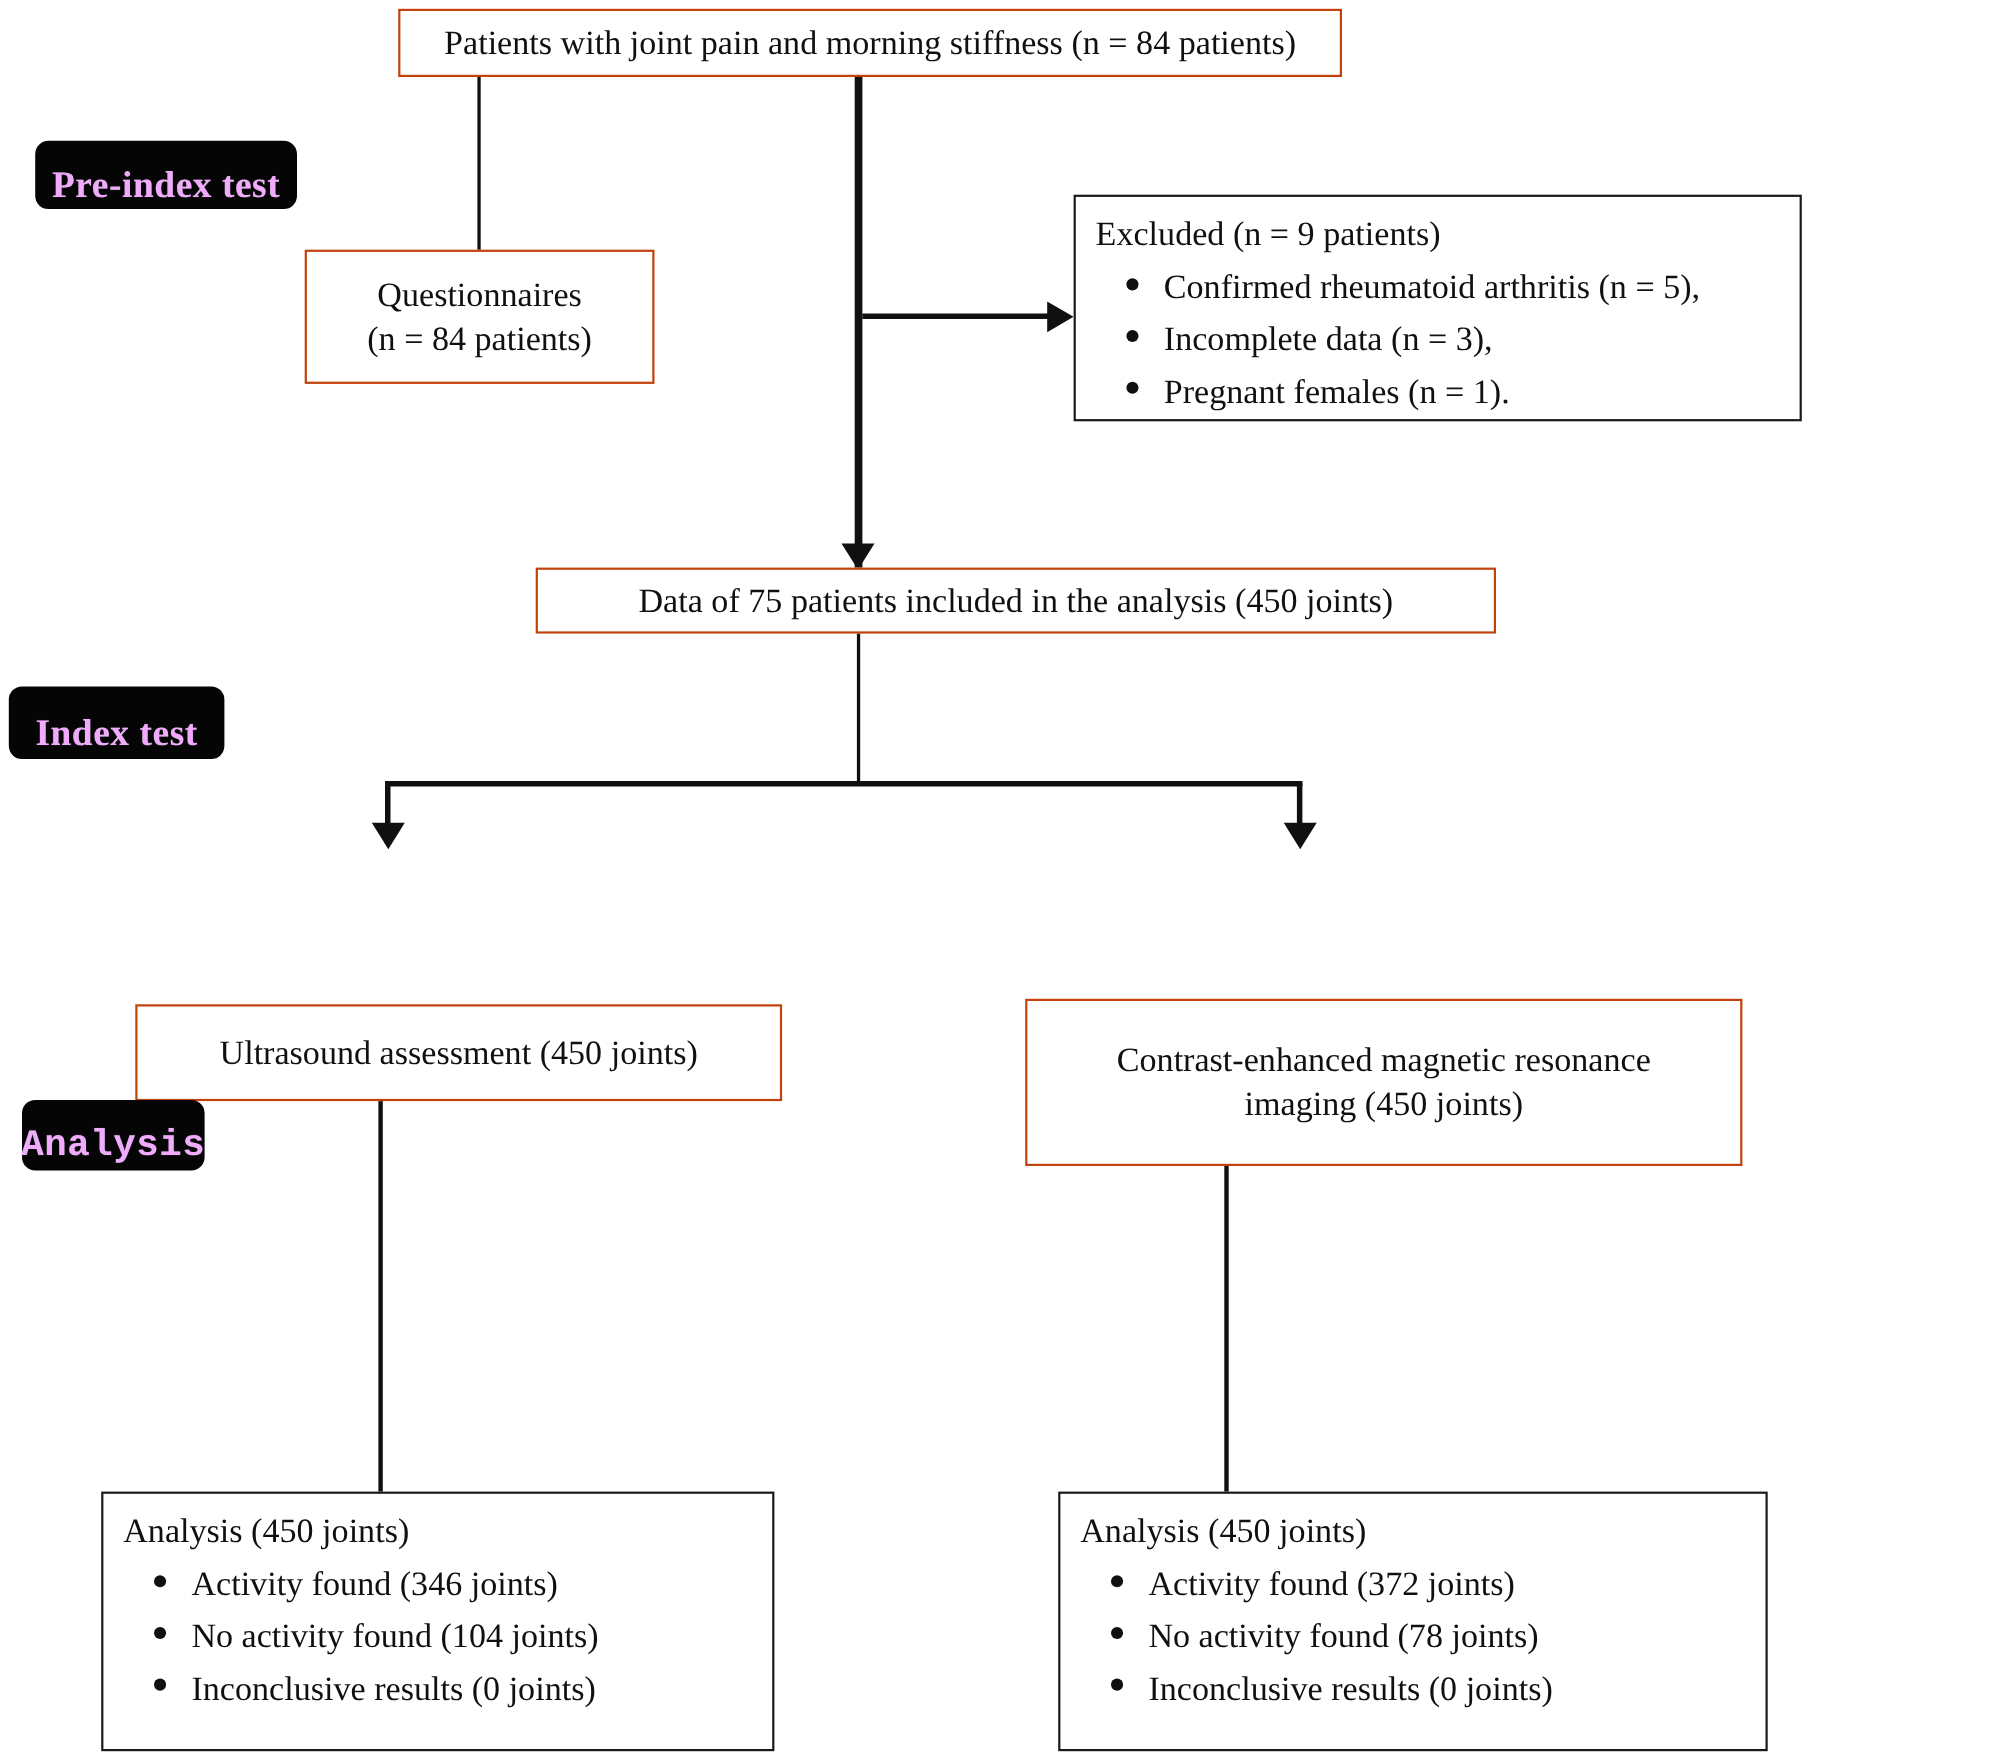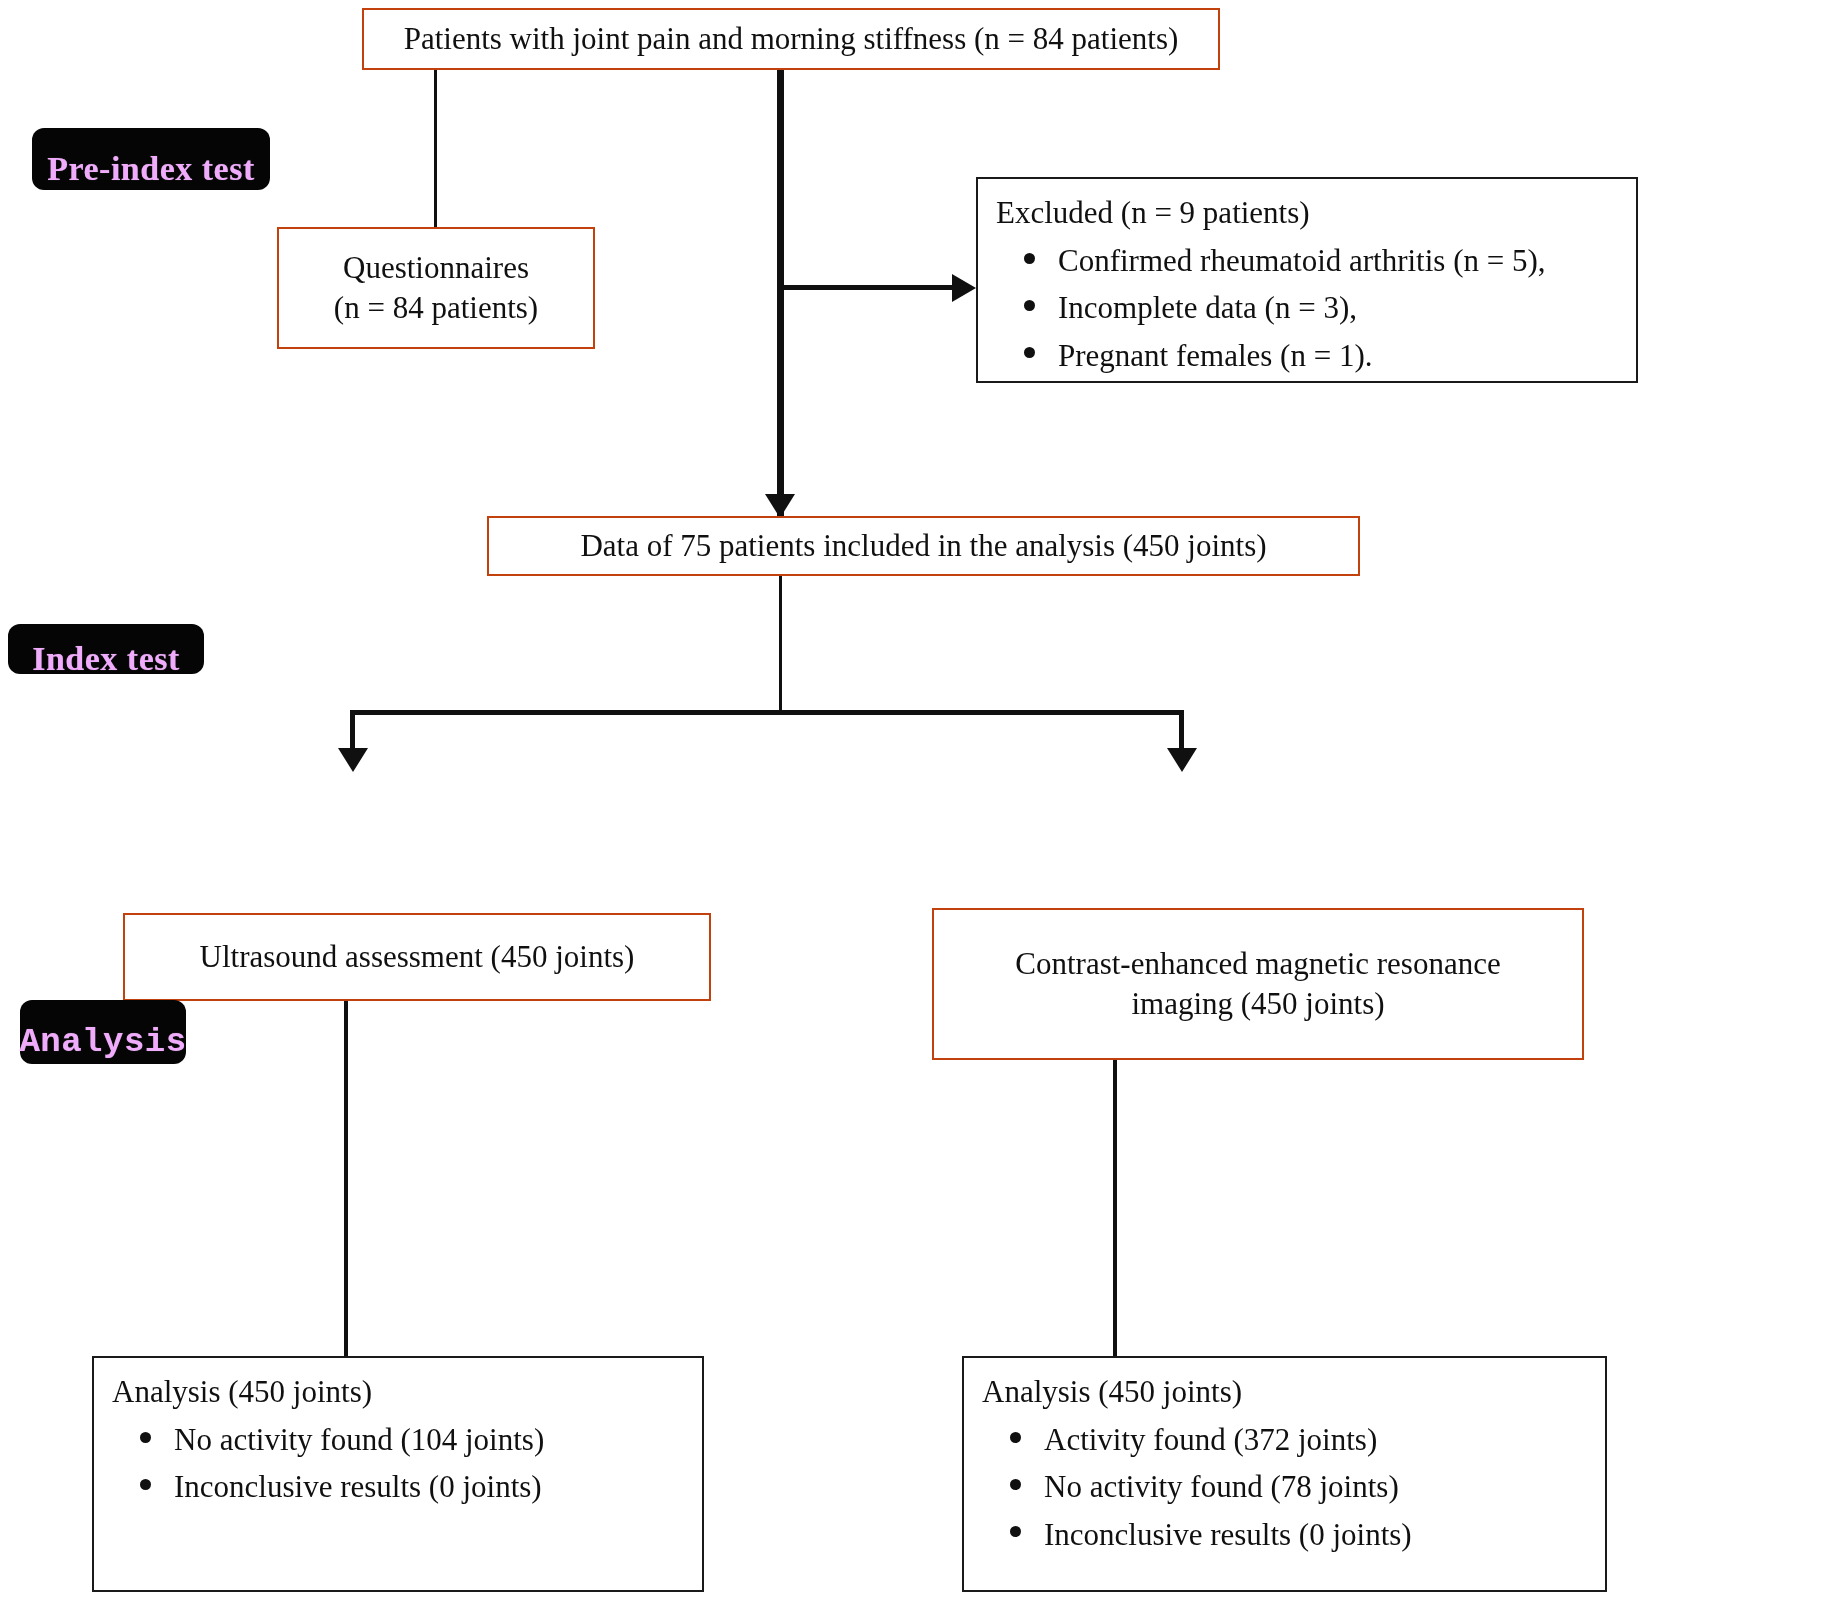--- a/index.html
+++ b/index.html
@@ -124,21 +124,21 @@
 </style>
 </head>
 <body>
 
 <div id="canvas">
 
   <div class="chip" style="left:32px; top:128px; width:238px; height:62px;">
     <span class="chip-text">Pre-index test</span>
   </div>
 
-  <div class="chip" style="left:8px; top:624px; width:196px; height:50px;">
+  <div class="chip" style="left:8px; top:624px; width:196px; height:66px;">
     <span class="chip-text">Index test</span>
   </div>
 
   <div class="chip" style="left:20px; top:1000px; width:166px; height:64px;font-family:Liberation Mono, monospace;">
     <span class="chip-text">Analysis</span>
   </div>
 
   <div class="vline" style="left:434px; top:68px; width:3px; height:160px;"></div>
 
   <div class="vline" style="left:777px; top:68px; width:7px; height:452px;"></div>
@@ -198,20 +198,24 @@
   <div class="box center" style="left:932px; top:908px; width:652px; height:152px;">
     <span class="box-text">Contrast-enhanced magnetic resonance
 imaging (450 joints)</span>
   </div>
 
   <div class="listbox" style="left:92px; top:1356px; width:612px; height:236px;">
     <div class="head">Analysis (450 joints)</div>
     <ul>
       <li>
         <span class="bullet"></span>
+        <span>Activity found (346 joints)</span>
+      </li>
+      <li>
+        <span class="bullet"></span>
         <span>No activity found (104 joints)</span>
       </li>
       <li>
         <span class="bullet"></span>
         <span>Inconclusive results (0 joints)</span>
       </li>
     </ul>
   </div>
 
   <div class="listbox" style="left:962px; top:1356px; width:645px; height:236px;">

